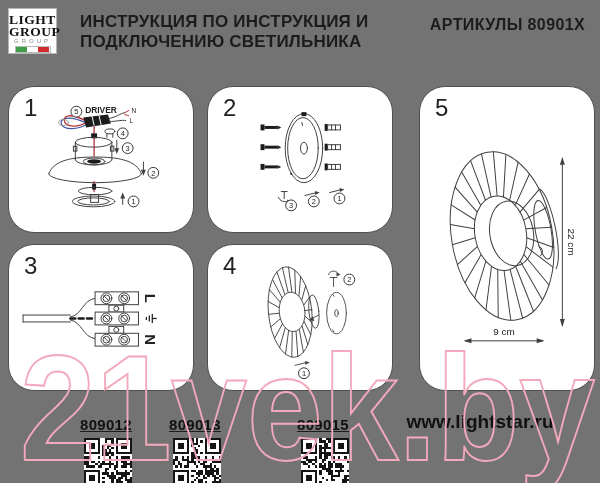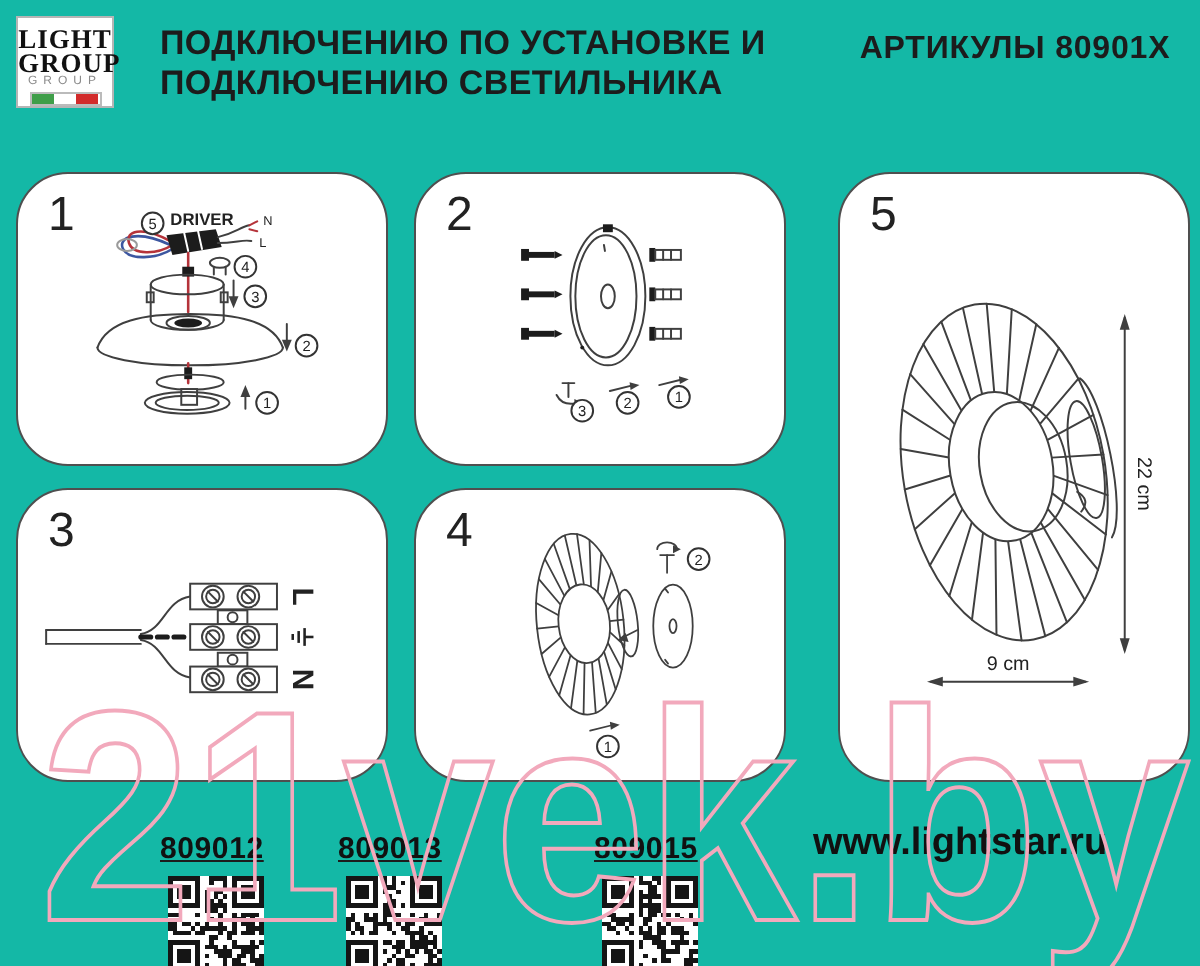--- a/index.html
+++ b/index.html
@@ -1,16 +1,16 @@
 <!DOCTYPE html>
 <html><head>
 <meta charset="utf-8">
 <style>
   html,body{margin:0;padding:0;background:#888;}
-  .page{position:relative;width:600px;height:483px;background:#14b8a6;overflow:hidden;
+  .page{position:relative;width:600px;height:483px;background:#737373;overflow:hidden;
         font-family:"Liberation Sans",sans-serif;color:#1c1c1c;}
   
   .logo-box{position:absolute;left:8px;top:8px;width:49px;height:46px;border:1px solid #b5b5b5;
             background:#fff;text-align:center;box-sizing:border-box;}
   .logo-l1,.logo-l2{font-family:"Liberation Serif",serif;font-weight:700;font-size:13.5px;
             line-height:11.5px;letter-spacing:.5px;color:#111;}
   .logo-l1{margin-top:5px;}
   .logo-l3{font-size:6px;letter-spacing:3px;color:#8a8a8a;margin-top:1px;}
   .logo-flag{width:34px;height:5px;margin:2px auto 0;border:1px solid #bbb;display:flex;box-sizing:content-box;}
   .flag-g{flex:1;background:#3f9e49;}.flag-w{flex:1;background:#fff;}.flag-r{flex:1;background:#d22b2b;}
@@ -49,21 +49,21 @@
     <div class="logo-l2">GROUP</div>
     <div class="logo-l3">GROUP</div>
     <div class="logo-flag">
       <span class="flag-g"></span>
         <span class="flag-w"></span>
         <span class="flag-r"></span>
     </div>
   </div>
 
   <div class="title">
-    <div>ПОДКЛЮЧЕНИЮ ПО УСТАНОВКЕ И</div>
+    <div>ИНСТРУКЦИЯ ПО ИНСТРУКЦИЯ И</div>
     <div>ПОДКЛЮЧЕНИЮ СВЕТИЛЬНИКА</div>
   </div>
 
   <div class="series-block">
     <div class="articles">АРТИКУЛЫ 80901X</div>
   </div>
 
   <div class="panel" id="p1">
     <div class="panel-num">1</div>
     <svg class="diagram" viewBox="0 0 186 147">

